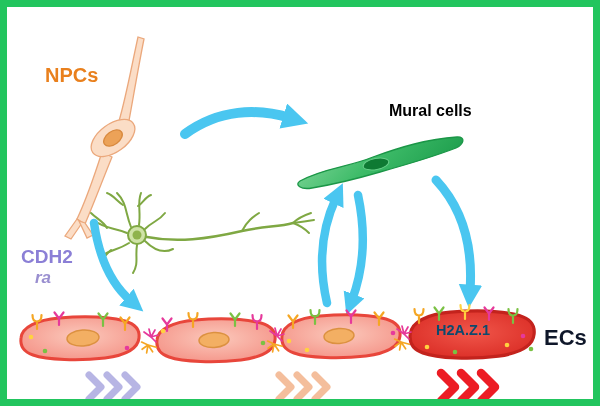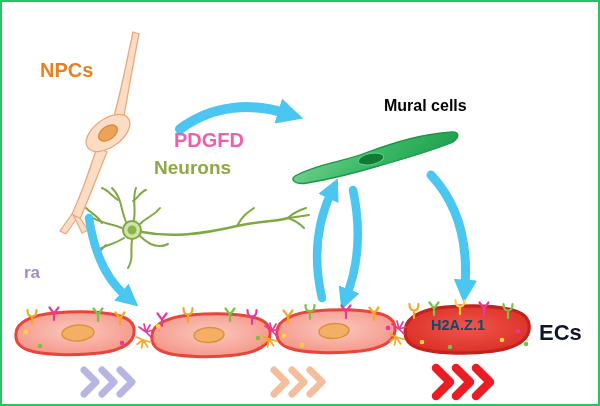--- a/index.html
+++ b/index.html
@@ -1,32 +1,32 @@
 <!DOCTYPE html>
 <html><head>
 <meta charset="utf-8">
 <style>
   html,body{margin:0;padding:0;background:#ffffff;}
   .canvas{
     position:relative;
     width:600px;height:406px;
     box-sizing:border-box;
     background:#ffffff;
-    border:2px solid #22c55e;
+    border:7px solid #22c55e;
     overflow:hidden;
     font-family:"Liberation Sans",sans-serif;
   }
   .canvas svg{position:absolute;left:0;top:0;}
   .lbl{position:absolute;font-weight:bold;white-space:nowrap;line-height:1;}
   .lbl-npcs   {left:38px; top:58px;  font-size:20px; color:#E9801D;}
   .lbl-pdgfd  {left:172px;top:128px; font-size:20px; color:#F060A8;}
   .lbl-neurons{left:152px;top:156px; font-size:19px; color:#8EA844;}
   .lbl-mural  {left:382px;top:96px;  font-size:16px; color:#000000;}
   .lbl-cdh2   {left:14px; top:240px; font-size:19px; color:#8B7FD6;}
-  .lbl-partial{left:22px; top:262px; font-size:17px; color:#9A8FD0;}
+  .lbl-partial{left:28px; top:262px; font-size:17px; color:#9A8FD0;font-style:italic;}
   .lbl-h2az1  {left:429px;top:316px; font-size:14.5px;color:#0c4a6e;}
   .lbl-ecs    {left:537px;top:320px; font-size:22px; color:#0f172a;}
 </style>
 </head>
 <body>
 
 <div class="canvas">
 
 <svg width="600" height="406" viewBox="0 0 600 406">
   <defs>
@@ -167,20 +167,19 @@
     <path d="M308,368 L320,380 L308,392"></path>
   </g>
   <g stroke="#EC1C24" stroke-width="8.5" fill="none" stroke-linecap="round" stroke-linejoin="round">
     <path d="M434,366 L448,380 L434,394"></path>
     <path d="M454,366 L468,380 L454,394"></path>
     <path d="M474,366 L488,380 L474,394"></path>
   </g>
 </svg>
 
 <span class="lbl lbl-npcs">NPCs</span>
-<span class="lbl lbl-pdgfd">PDGFD</span>
-<span class="lbl lbl-neurons">Neurons</span>
 <span class="lbl lbl-mural">Mural cells</span>
+<span class="lbl lbl-cdh2">CDH2</span>
 <span class="lbl lbl-partial">ra</span>
 <span class="lbl lbl-h2az1">H2A.Z.1</span>
 <span class="lbl lbl-ecs">ECs</span>
 
 </div>
 
 </body></html>

